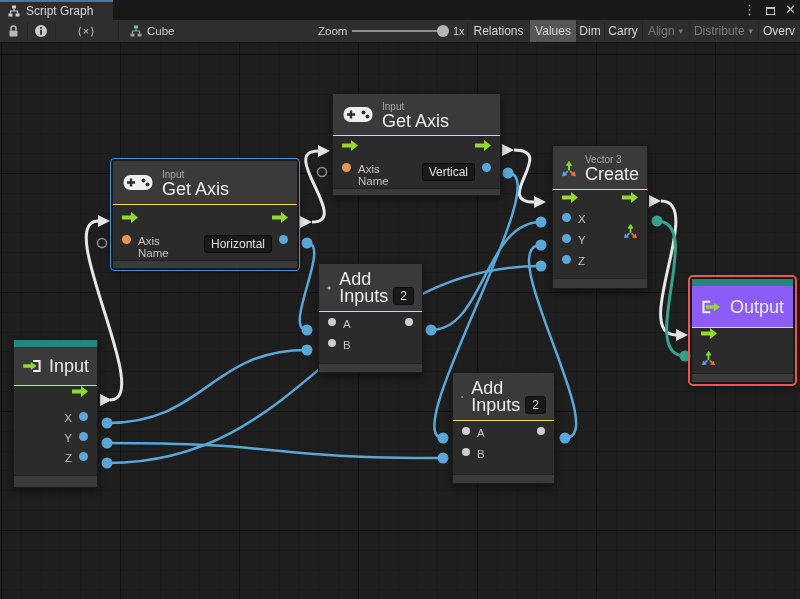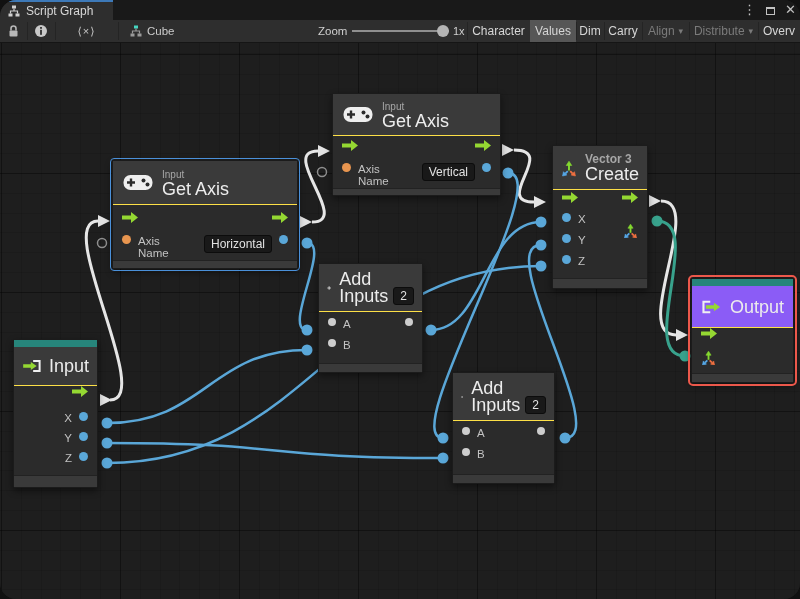--- a/index.html
+++ b/index.html
@@ -1,19 +1,19 @@
 <!DOCTYPE html>
 <html><head>
 <meta charset="utf-8">
 <style>
   * { margin:0; padding:0; box-sizing:border-box; }
   html,body { background:#111; }
   .screen {
     position:relative; width:800px; height:599px; overflow:hidden;
-    font-family:"Liberation Sans", sans-serif; background:#191919;border-radius:16px;
+    font-family:"Liberation Sans", sans-serif; background:#191919;
     -webkit-font-smoothing:antialiased;
   }
   
   .tabbar { position:absolute; left:0; top:0; width:800px; height:20px; background:#191919; }
   .tab {
     position:absolute; left:0; top:0; width:113px; height:20px; background:#2e2e2e;
     border-top:2px solid #3d79b8; display:flex; align-items:center; gap:6px; padding:0 8px;
     color:#d8d8d8; font-size:12px;
   }
   .win-controls { position:absolute; right:4px; top:0; height:20px; display:flex; align-items:center; gap:10px; color:#c2c2c2; }
@@ -132,21 +132,21 @@
       <span>Zoom</span>
     </div>
     <div class="slider-track"></div>
     <div class="slider-handle"></div>
     <div class="tb" style="left:453px;font-size:11px;">
       <span>1x</span>
     </div>
 
     <div class="tb-sep" style="left:467px;"></div>
     <div class="tb tb-btn" style="left:467px;width:63px;">
-      <span>Character</span>
+      <span>Relations</span>
     </div>
     <div class="tb-sep" style="left:530px;"></div>
     <div class="tb tb-btn active" style="left:530px;width:46px;">
       <span>Values</span>
     </div>
     <div class="tb-sep" style="left:576px;"></div>
     <div class="tb tb-btn" style="left:576px;width:28px;justify-content:center;">
       <span>Dim</span>
     </div>
     <div class="tb-sep" style="left:604px;"></div>
@@ -351,21 +351,21 @@
           <g stroke="#56a8e8" fill="#56a8e8">
               <line x1="11" y1="18" x2="7" y2="22" stroke-width="3"></line>
               <polygon points="9.5,24.5 2.5,26 4,19"></polygon>
             </g>
           <g stroke="#f07040" fill="#f07040">
               <line x1="15" y1="18" x2="19" y2="22" stroke-width="3"></line>
               <polygon points="16.5,24.5 23.5,26 22,19"></polygon>
             </g>
         </svg>
         <div>
-          <div class="t-sub" style="font-size:12px;font-weight:bold;">Vector 3</div>
+          <div class="t-sub" style="font-size:10px;">Vector 3</div>
           <div class="t-main">Create</div>
         </div>
       </div>
       <div style="padding-top:2px;">
         <div class="row" style="height:21px;justify-content:space-between;">
           <svg width="16" height="11" viewBox="0 0 16 11">
               <polygon points="0,3.5 9,3.5 9,0 16,5.5 9,11 9,7.5 0,7.5" fill="#95d832"></polygon>
             </svg>
           <svg width="16" height="11" viewBox="0 0 16 11">
               <polygon points="0,3.5 9,3.5 9,0 16,5.5 9,11 9,7.5 0,7.5" fill="#95d832"></polygon>

